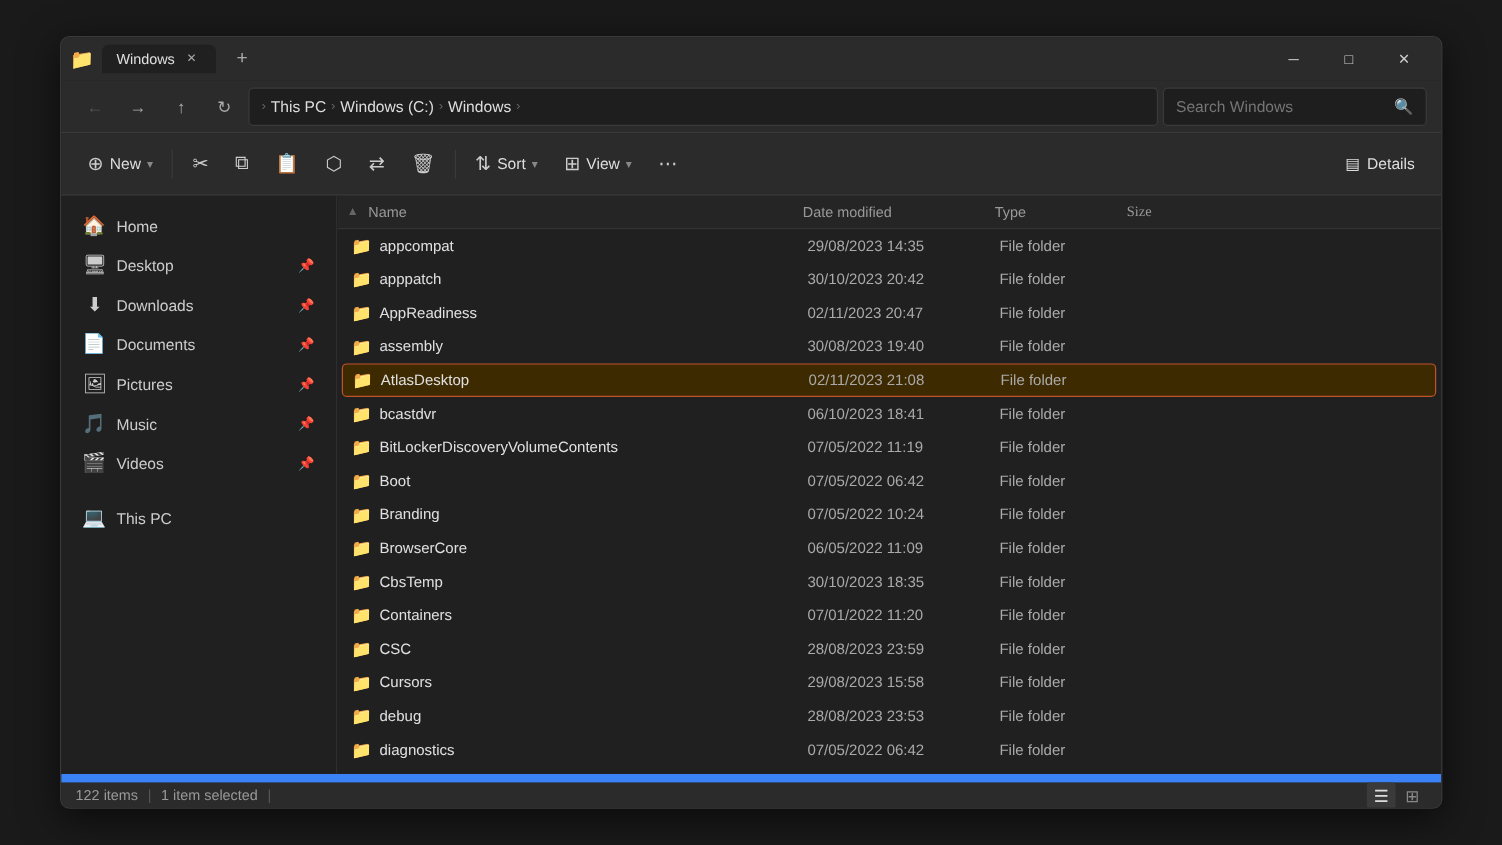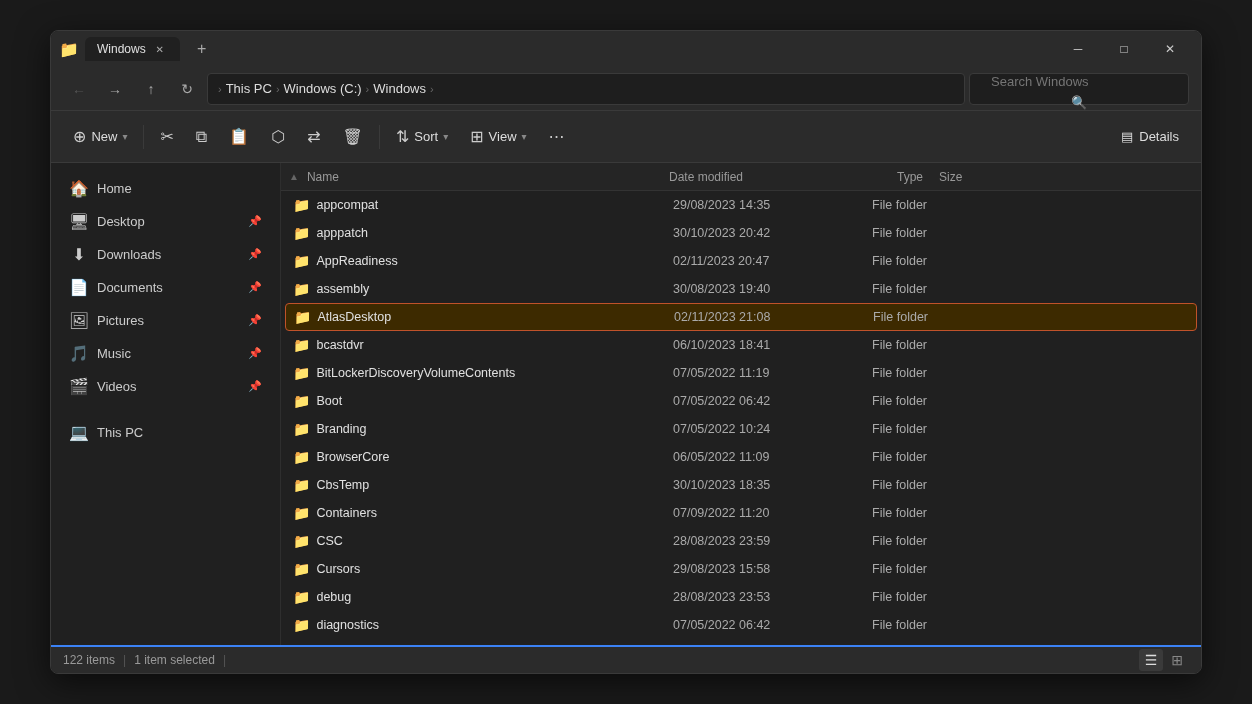--- a/index.html
+++ b/index.html
@@ -130,21 +130,20 @@
     .search-bar {
       width: 220px;
       height: 32px;
       background: #1e1e1e;
       border: 1px solid #3a3a3a;
       border-radius: 4px;
       display: flex;
       align-items: center;
       padding: 0 10px;
       gap: 6px;
-      flex-direction: column;
     }
     .search-input {
       background: transparent;
       border: none;
       outline: none;
       color: #aaa;
       font-size: 13px;
       flex: 1;
     }
     .search-icon { color: #888; font-size: 13px; }
@@ -243,22 +242,22 @@
       color: #999;
       flex-shrink: 0;
     }
     .col-sort-arrow {
       font-size: 10px;
       color: #666;
       margin-right: 4px;
     }
     .col-name { width: 380px; padding: 0 8px; display: flex; align-items: center; gap: 4px; cursor: pointer; }
     .col-date { width: 160px; padding: 0 8px; cursor: pointer; }
-    .col-type { width: 110px; padding: 0 8px; cursor: pointer; text-align: right; }
-    .col-size { width: 90px; padding: 0 8px; cursor: pointer; }
+    .col-type { width: 110px; padding: 0 8px; cursor: pointer; }
+    .col-size { width: 90px; padding: 0 8px; cursor: pointer; font-family: Liberation Serif, serif; }
 
     .file-list {
       flex: 1;
       overflow-y: auto;
     }
     .file-list::-webkit-scrollbar { width: 8px; }
     .file-list::-webkit-scrollbar-track { background: #1e1e1e; }
     .file-list::-webkit-scrollbar-thumb { background: #3e3e3e; border-radius: 4px; }
     .file-row {
       display: flex;
@@ -282,21 +281,21 @@
     }
     .folder-icon { font-size: 14px; color: #d4a846; }
     .file-row .col-date, .file-row .col-type, .file-row .col-size {
       color: #aaa;
     }
 
     
     .statusbar {
       height: 28px;
       background: #2b2b2b;
-      border-top: 2px solid #3b82f6;
+      border-top: 7px solid #3b82f6;
       display: flex;
       align-items: center;
       padding: 0 12px;
       font-size: 12px;
       color: #999;
       flex-shrink: 0;
       gap: 8px;
     }
     .statusbar-sep { color: #555; }
     .statusbar-spacer { flex: 1; }
@@ -559,21 +558,21 @@
     </div>
     <div class="col-date">30/10/2023 18:35</div>
     <div class="col-type">File folder</div>
     <div class="col-size"></div>
   </div>
           <div class="file-row">
     <div class="col-name">
       <span class="folder-icon">📁</span>
       <span>Containers</span>
     </div>
-    <div class="col-date">07/09/2022 11:20</div>
+    <div class="col-date">07/01/2022 11:20</div>
     <div class="col-type">File folder</div>
     <div class="col-size"></div>
   </div>
           <div class="file-row">
     <div class="col-name">
       <span class="folder-icon">📁</span>
       <span>CSC</span>
     </div>
     <div class="col-date">28/08/2023 23:59</div>
     <div class="col-type">File folder</div>

